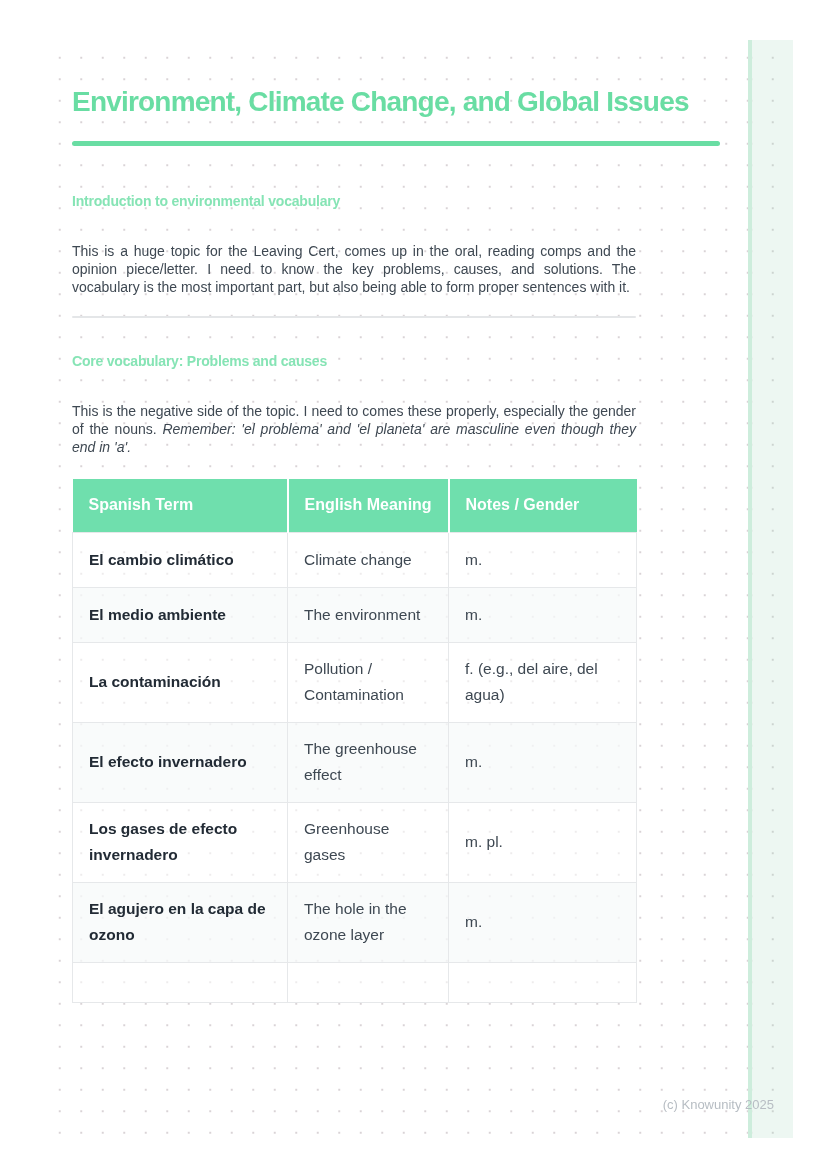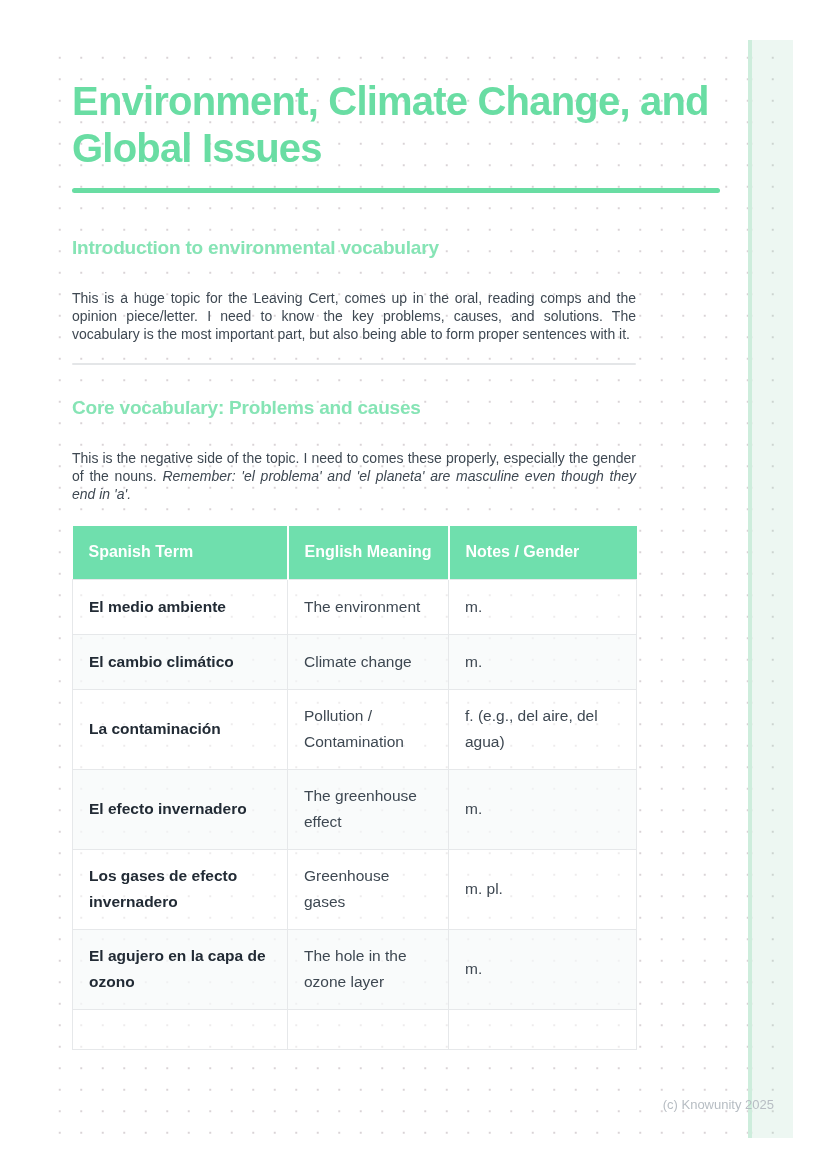--- a/index.html
+++ b/index.html
@@ -42,34 +42,34 @@
     background-position: 10px 7px;
     border-left: 4px solid var(--edge-line);
   }
   .content {
     position: absolute;
     left: 32px; top: 0;
     width: 648px;
     padding-top: 38px;
   }
   h1.page-title {
-    font-size: 40px;
+    font-size: 28px;
     line-height: 47px;
     font-weight: 800;
     letter-spacing: -0.8px;
     color: var(--accent-title);
   }
   .title-underline {
     margin-top: 16px;
     width: 648px; height: 5px;
     border-radius: 3px;
     background: var(--accent-title);
   }
   h2.section-heading {
-    font-size: 19px;
+    font-size: 14px;
     line-height: 26px;
     font-weight: 700;
     letter-spacing: -0.2px;
     color: var(--accent-heading);
   }
   .h2-intro { margin-top: 42px; }
   .h2-core  { margin-top: 30px; }
   p.body-para {
     margin-top: 28px;
     width: 564px;
@@ -158,27 +158,27 @@
       <thead>
         <tr id="vocab-head-row">
             <th>Spanish Term</th>
             <th>English Meaning</th>
             <th>Notes / Gender</th>
           </tr>
       </thead>
       <tbody id="vocab-body">
 
       <tr class="short">
+            <td class="spanish">El cambio climático</td>
+            <td>Climate change</td>
+            <td>m.</td>
+          </tr>
+          <tr class="short">
             <td class="spanish">El medio ambiente</td>
             <td>The environment</td>
-            <td>m.</td>
-          </tr>
-          <tr class="short">
-            <td class="spanish">El cambio climático</td>
-            <td>Climate change</td>
             <td>m.</td>
           </tr>
           <tr class="tall">
             <td class="spanish">La contaminación</td>
             <td>Pollution / Contamination</td>
             <td>f. (e.g., del aire, del agua)</td>
           </tr>
           <tr class="tall">
             <td class="spanish">El efecto invernadero</td>
             <td>The greenhouse effect</td>

